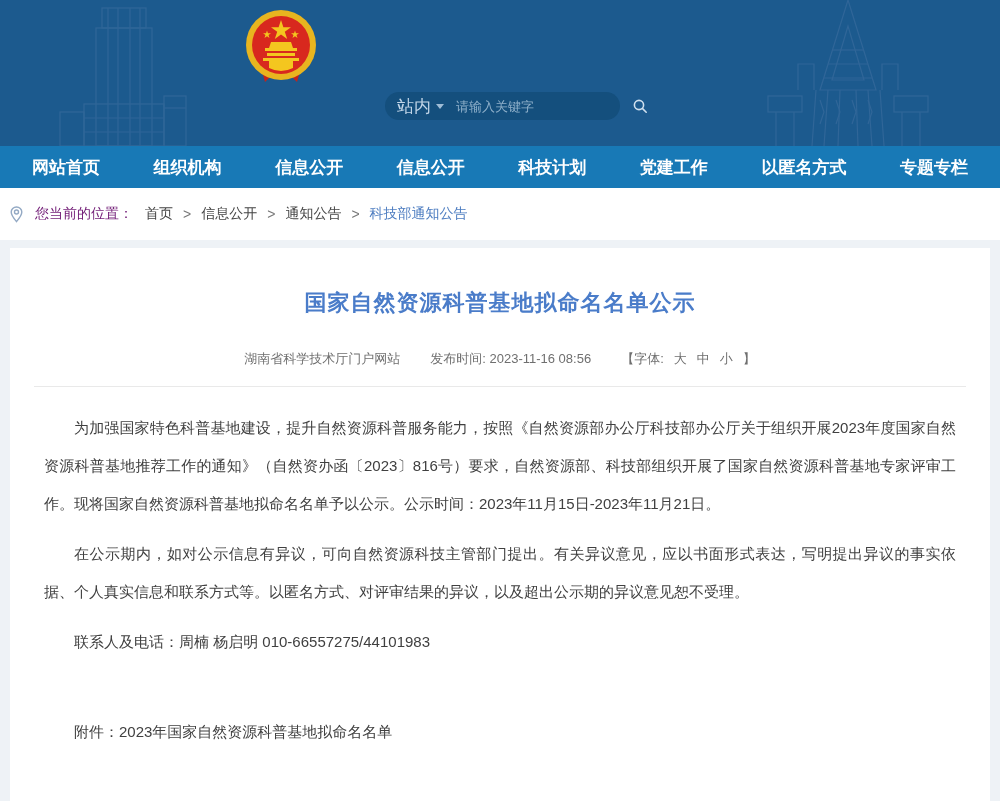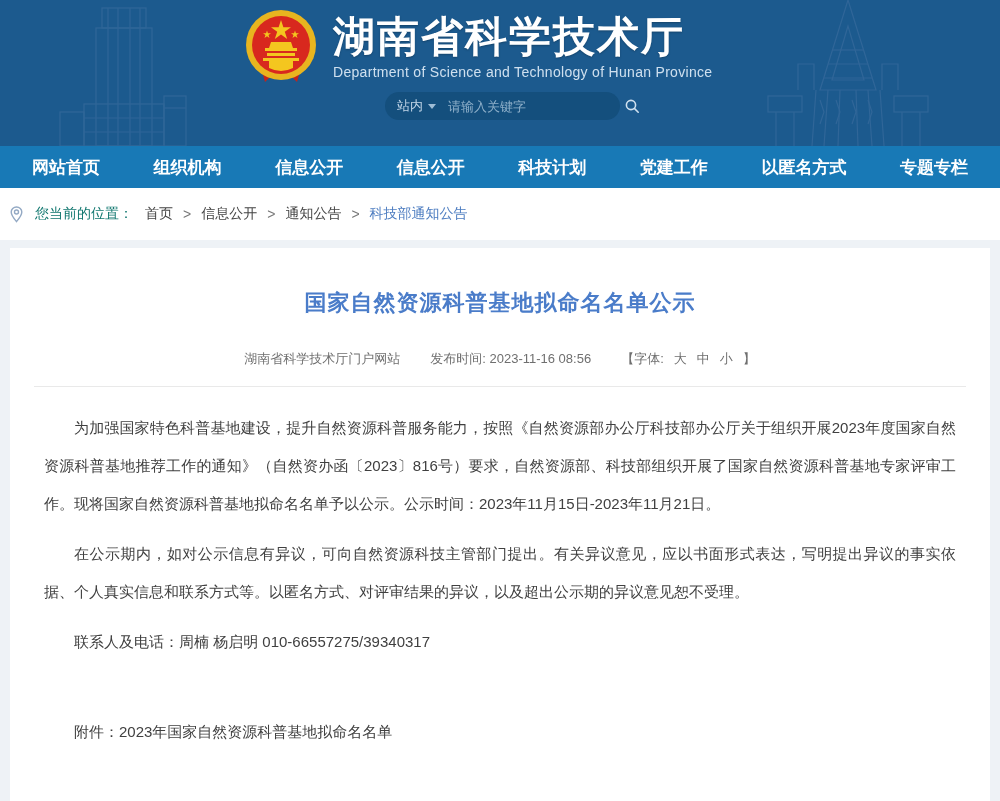--- a/index.html
+++ b/index.html
@@ -38,21 +38,21 @@
   }
   .search {
     position:absolute; left:385px; top:92px;
     width:235px; height:28px;
     background:#144f7d; border-radius:14px;
     display:flex; align-items:center;
     padding:0 12px;
   }
   .search-scope {
     display:flex; align-items:center; gap:5px;
-    color:#c2d6e8; font-size:13px; cursor:pointer; flex:none;
+    color:#c2d6e8; font-size:17px; cursor:pointer; flex:none;
   }
   .caret { width:0; height:0; border-left:4px solid transparent;
     border-right:4px solid transparent; border-top:5px solid #9fbdd6; }
   .search-input {
     flex:1; margin-left:12px; background:transparent; border:none; outline:none;
     color:#dceafa; font-size:13px; font-family:inherit;
   }
   .search-input::placeholder { color:#8fb0ca; }
   .search-btn { background:transparent; border:none; cursor:pointer; flex:none;
     display:flex; align-items:center; }
@@ -66,21 +66,21 @@
     color:#ffffff; font-size:17px; font-weight:bold;
     text-decoration:none; cursor:pointer; white-space:nowrap;
   }
   
   .crumbbar {
     height:52px; background:#ffffff;
     display:flex; align-items:center;
     padding:0 10px; font-size:14px; color:#555;
   }
   .pin { margin:0 12px 0 0; display:flex; align-items:center; }
-  .crumb-label { color:#0f766e; margin-right:6px; }
+  .crumb-label { color:#701a75; margin-right:6px; }
   .crumb-link { color:#444; text-decoration:none; cursor:pointer; margin:0 6px; }
   .crumb-sep { color:#777; margin:0 4px; }
   .crumb-active { color:#4c7cc0; margin-left:6px; }
   
   .content { padding:8px 10px 0; height:601px; }
   .card {
     background:#ffffff; height:100%;
     padding:40px 24px 0;
   }
   .art-title {
@@ -154,24 +154,20 @@
         <circle cx="38" cy="37" r="29" fill="#d8281e"></circle>
         <path d="M38 12 L40.4 19.2 L48 19.2 L41.8 23.7 L44.2 31 L38 26.5 L31.8 31 L34.2 23.7 L28 19.2 L35.6 19.2 Z" fill="#f4c61f"></path>
         <path d="M24 22 l1.2 3.6 3.8 0 -3.1 2.2 1.2 3.6 -3.1 -2.2 -3.1 2.2 1.2 -3.6 -3.1 -2.2 3.8 0 Z" fill="#f4c61f" transform="scale(0.8) translate(6,6)"></path>
         <path d="M52 22 l1.2 3.6 3.8 0 -3.1 2.2 1.2 3.6 -3.1 -2.2 -3.1 2.2 1.2 -3.6 -3.1 -2.2 3.8 0 Z" fill="#f4c61f" transform="scale(0.8) translate(13,6)"></path>
         <rect x="22" y="40" width="32" height="3" fill="#f4c61f"></rect>
         <path d="M26 40 L28 34 L48 34 L50 40 Z" fill="#f4c61f"></path>
         <rect x="24" y="45" width="28" height="3" fill="#f4c61f"></rect>
         <rect x="20" y="50" width="36" height="3" fill="#f4c61f"></rect>
         <path d="M26 53 L26 60 Q38 66 50 60 L50 53 Z" fill="#f4c61f"></path>
       </svg>
-      <div class="brand-text">
-        <div class="brand-title">湖南省科学技术厅</div>
-        <div class="brand-sub">Department of Science and Technology of Hunan Province</div>
-      </div>
     </div>
 
     <div class="search">
       <span class="search-scope">
         <span>站内</span>
         <span class="caret"></span>
       </span>
       <input class="search-input" type="text" placeholder="请输入关键字" style="">
       <button class="search-btn">
         <svg width="16" height="16" viewBox="0 0 16 16" fill="none" stroke="#cfe0ef" stroke-width="1.6" stroke-linecap="round">
@@ -228,21 +224,21 @@
           <span class="font-size-btn">小</span>
           <span>】</span>
         </span>
       </div>
 
       <hr class="divider">
 
       <div class="art-body">
         <p class="para">为加强国家特色科普基地建设，提升自然资源科普服务能力，按照《自然资源部办公厅科技部办公厅关于组织开展2023年度国家自然资源科普基地推荐工作的通知》（自然资办函〔2023〕816号）要求，自然资源部、科技部组织开展了国家自然资源科普基地专家评审工作。现将国家自然资源科普基地拟命名名单予以公示。公示时间：2023年11月15日-2023年11月21日。</p>
         <p class="para">在公示期内，如对公示信息有异议，可向自然资源科技主管部门提出。有关异议意见，应以书面形式表达，写明提出异议的事实依据、个人真实信息和联系方式等。以匿名方式、对评审结果的异议，以及超出公示期的异议意见恕不受理。</p>
-        <p class="contact-line">联系人及电话：周楠 杨启明 010-66557275/39340317</p>
+        <p class="contact-line">联系人及电话：周楠 杨启明 010-66557275/44101983</p>
         <p class="attachment">附件：2023年国家自然资源科普基地拟命名名单</p>
 
       </div>
 
     </article>
   </main>
 
 </div>
 
 </body></html>

